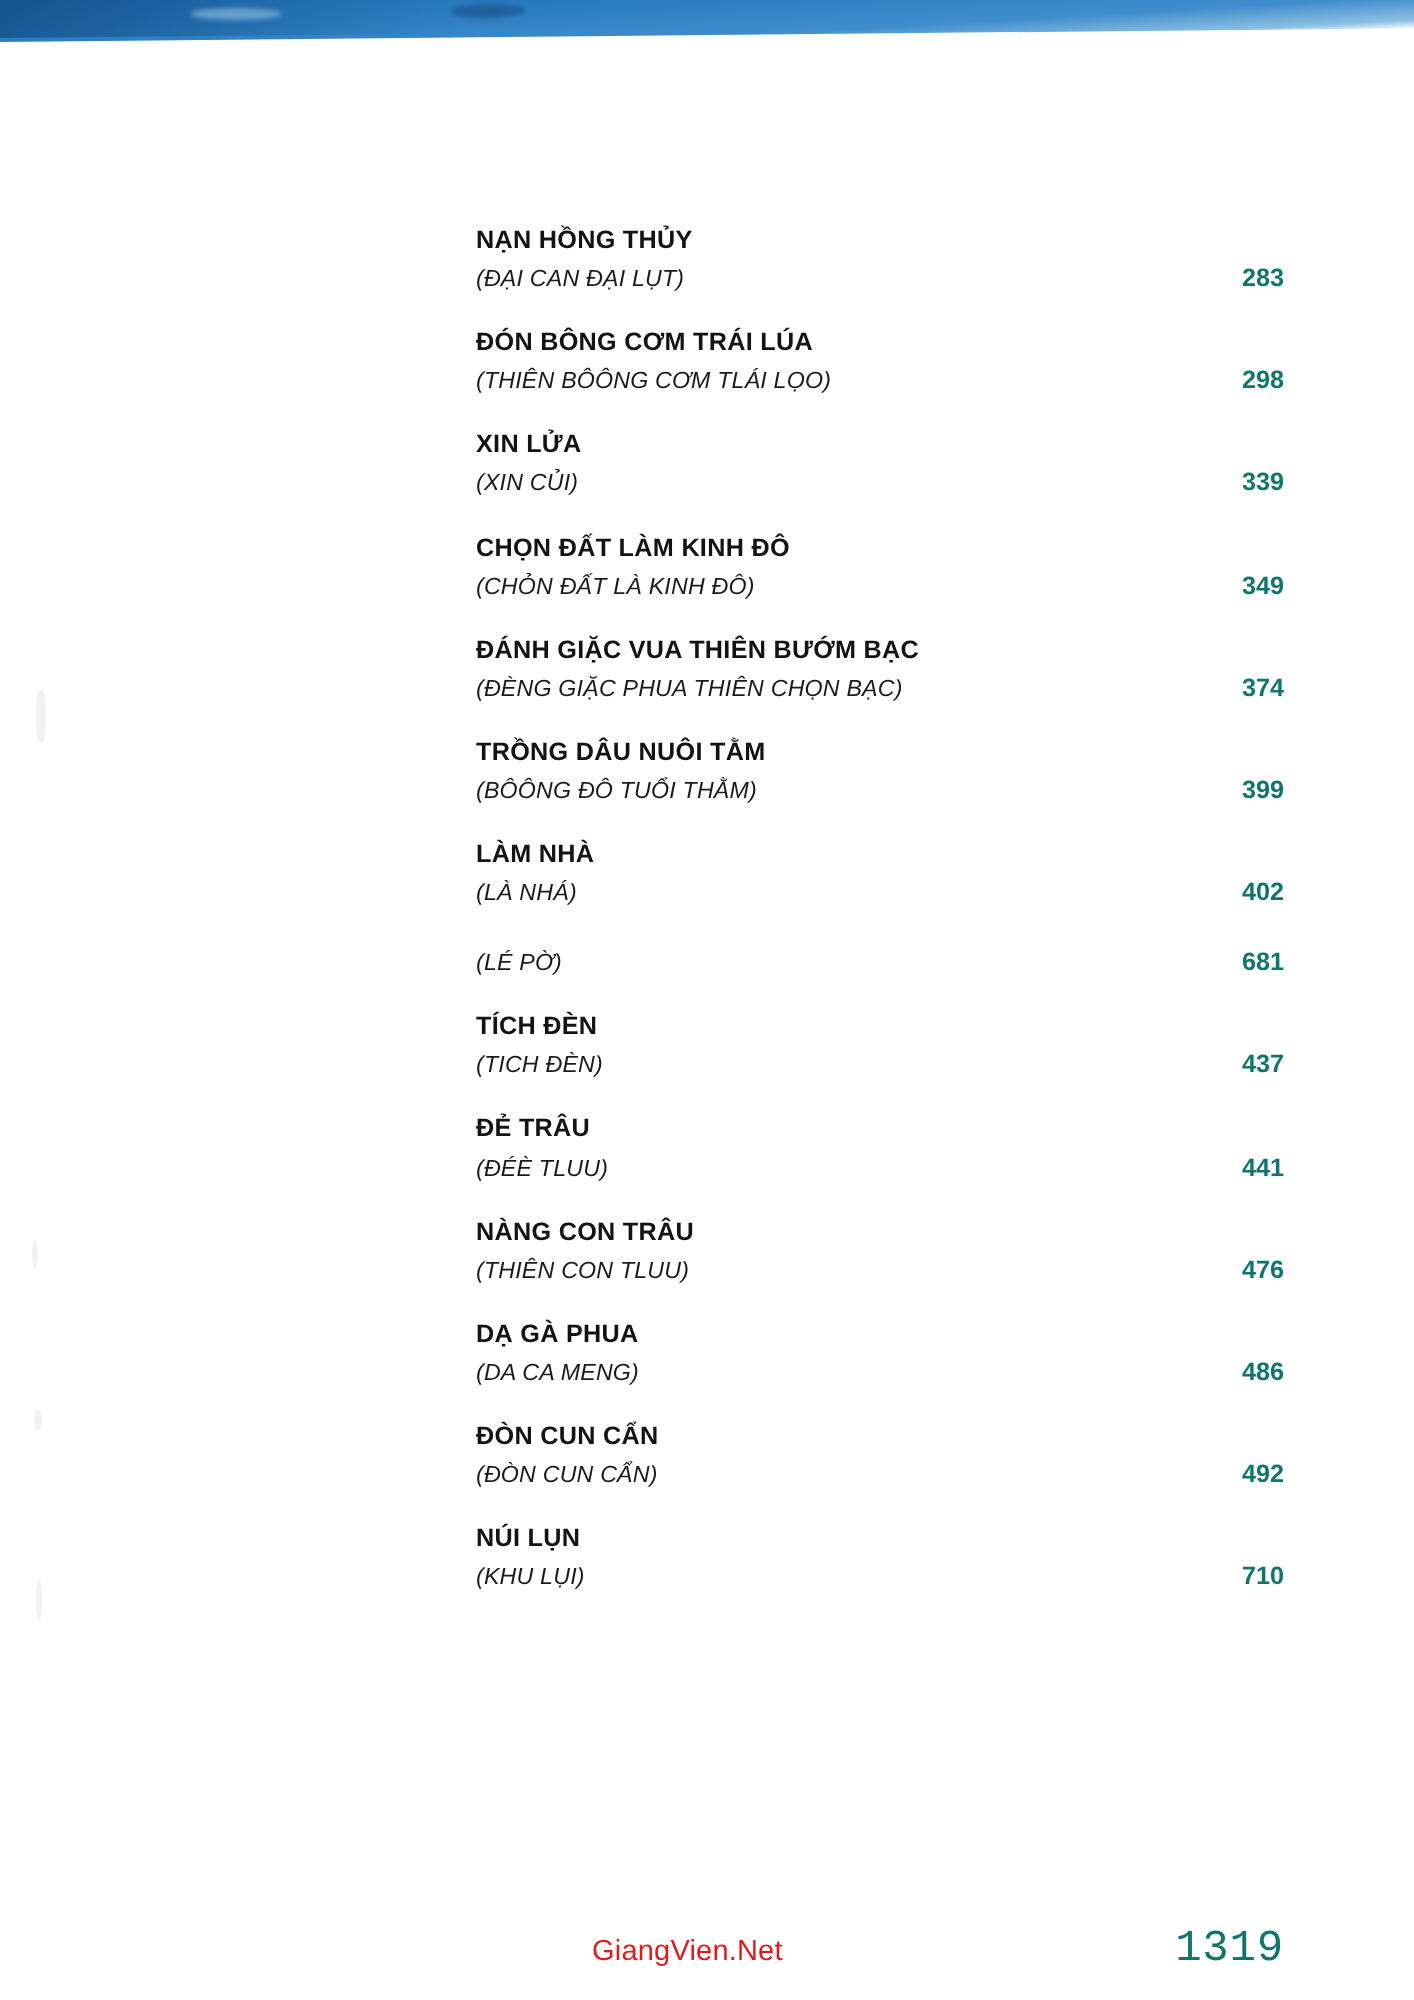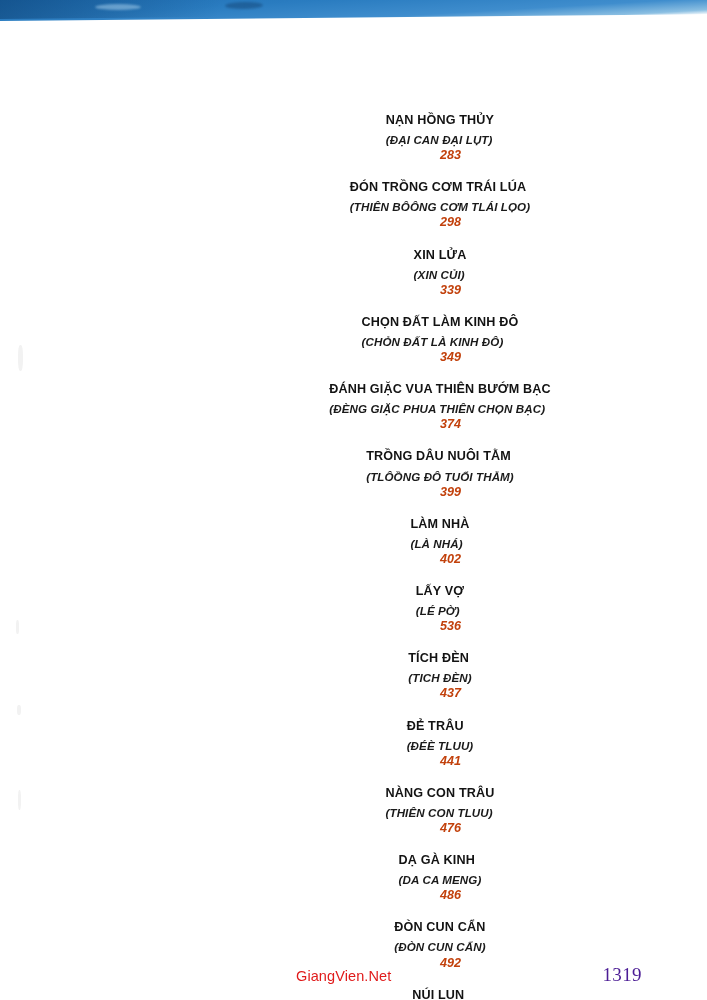--- a/index.html
+++ b/index.html
@@ -74,57 +74,55 @@
 
   
   #toc {
     position: absolute;
     left: 238px;
     top: 112px;
     width: 404px;
   }
   .toc-entry {
     display: flex;
-    align-items: center;
+    align-items: flex-end;
     justify-content: space-between;
     margin-bottom: 16px;
-    flex-direction: column;
   }
   .toc-titles {
     flex: 1 1 auto;
     min-width: 0;
   }
   .toc-title {
     font-size: 12.6px;
     font-weight: 700;
     letter-spacing: .15px;
     color: #131313;
     line-height: 1.28;
     white-space: nowrap;
   }
   .toc-subtitle {
     font-size: 11.6px;
-    font-weight: 700;
+    font-weight: 400;
     font-style: italic;
     letter-spacing: .1px;
     color: #1a1a1a;
     line-height: 1.3;
     margin-top: 4px;
     white-space: nowrap;
   }
   .toc-page {
     flex: 0 0 auto;
     width: 42px;
     text-align: right;
     font-size: 12.6px;
     font-weight: 700;
-    color: #c2410c;
+    color: #0f766e;
     line-height: 1.28;
     padding-top: 0px;
-    font-style: italic;
   }
 
   
   #footer {
     position: absolute;
     left: 238px;
     top: 945px;
     width: 404px;
     display: flex;
     align-items: baseline;
@@ -133,24 +131,24 @@
   #footer-watermark {
     font-family: "Liberation Sans", sans-serif;
     font-size: 14.5px;
     font-weight: 400;
     color: #e01b1b;
     letter-spacing: .1px;
     margin-left: 58px;
     margin-top: 23px;
   }
   #footer-folio {
-    font-family: Liberation Serif, serif;
-    font-size: 19px;
+    font-family: Liberation Mono, monospace;
+    font-size: 22px;
     font-weight: 400;
-    color: #4c1d95;
+    color: #0f766e;
     letter-spacing: .4px;
   }
 
   
   .smudge {
     position: absolute;
     background: #f2f2f2;
     border-radius: 40%;
     pointer-events: none;
   }
@@ -173,21 +171,21 @@
 <div id="toc">
     <div class="toc-entry">
       <div class="toc-titles">
         <div class="toc-title">NẠN HỒNG THỦY</div>
         <div class="toc-subtitle">(ĐẠI CAN ĐẠI LỤT)</div>
       </div>
       <div class="toc-page">283</div>
     </div>
     <div class="toc-entry">
       <div class="toc-titles">
-        <div class="toc-title">ĐÓN TRỒNG CƠM TRÁI LÚA</div>
+        <div class="toc-title">ĐÓN BÔNG CƠM TRÁI LÚA</div>
         <div class="toc-subtitle">(THIÊN BÔÔNG CƠM TLÁI LỌO)</div>
       </div>
       <div class="toc-page">298</div>
     </div>
     <div class="toc-entry">
       <div class="toc-titles">
         <div class="toc-title">XIN LỬA</div>
         <div class="toc-subtitle">(XIN CỦI)</div>
       </div>
       <div class="toc-page">339</div>
@@ -202,37 +200,36 @@
     <div class="toc-entry">
       <div class="toc-titles">
         <div class="toc-title">ĐÁNH GIẶC VUA THIÊN BƯỚM BẠC</div>
         <div class="toc-subtitle">(ĐÈNG GIẶC PHUA THIÊN CHỌN BẠC)</div>
       </div>
       <div class="toc-page">374</div>
     </div>
     <div class="toc-entry">
       <div class="toc-titles">
         <div class="toc-title">TRỒNG DÂU NUÔI TẰM</div>
-        <div class="toc-subtitle">(TLÔỒNG ĐÔ TUỔI THẰM)</div>
+        <div class="toc-subtitle">(BÔÔNG ĐÔ TUỔI THẰM)</div>
       </div>
       <div class="toc-page">399</div>
     </div>
     <div class="toc-entry">
       <div class="toc-titles">
         <div class="toc-title">LÀM NHÀ</div>
         <div class="toc-subtitle">(LÀ NHÁ)</div>
       </div>
       <div class="toc-page">402</div>
     </div>
     <div class="toc-entry">
       <div class="toc-titles">
-        <div class="toc-title">LẤY VỢ</div>
         <div class="toc-subtitle">(LÉ PỜ)</div>
       </div>
-      <div class="toc-page">536</div>
+      <div class="toc-page">681</div>
     </div>
     <div class="toc-entry">
       <div class="toc-titles">
         <div class="toc-title">TÍCH ĐÈN</div>
         <div class="toc-subtitle">(TICH ĐÈN)</div>
       </div>
       <div class="toc-page">437</div>
     </div>
     <div class="toc-entry">
       <div class="toc-titles">
@@ -243,21 +240,21 @@
     </div>
     <div class="toc-entry">
       <div class="toc-titles">
         <div class="toc-title">NÀNG CON TRÂU</div>
         <div class="toc-subtitle">(THIÊN CON TLUU)</div>
       </div>
       <div class="toc-page">476</div>
     </div>
     <div class="toc-entry">
       <div class="toc-titles">
-        <div class="toc-title">DẠ GÀ KINH</div>
+        <div class="toc-title">DẠ GÀ PHUA</div>
         <div class="toc-subtitle">(DA CA MENG)</div>
       </div>
       <div class="toc-page">486</div>
     </div>
     <div class="toc-entry">
       <div class="toc-titles">
         <div class="toc-title">ĐÒN CUN CẨN</div>
         <div class="toc-subtitle">(ĐÒN CUN CẨN)</div>
       </div>
       <div class="toc-page">492</div>

